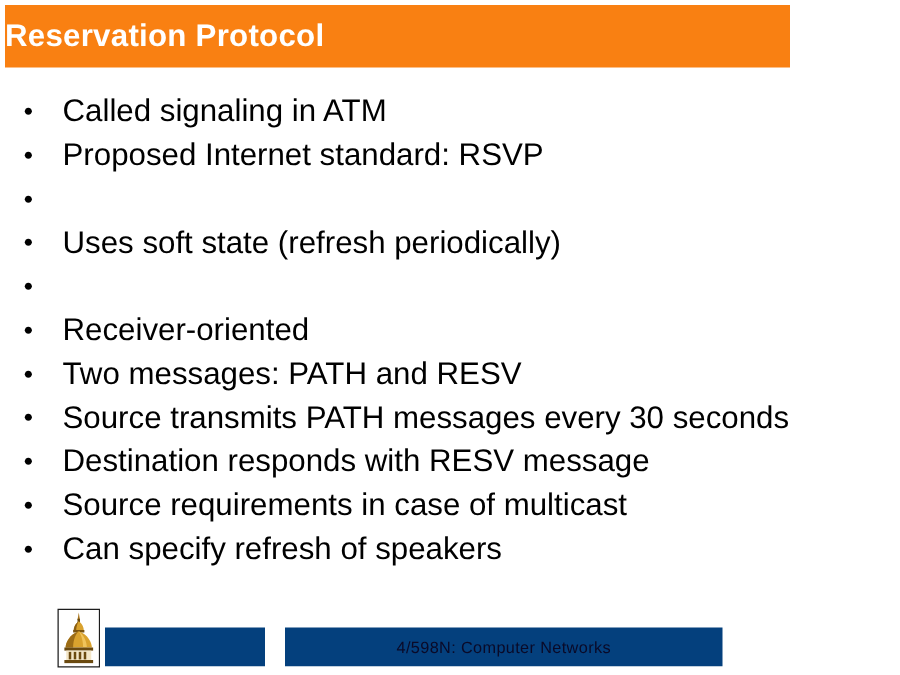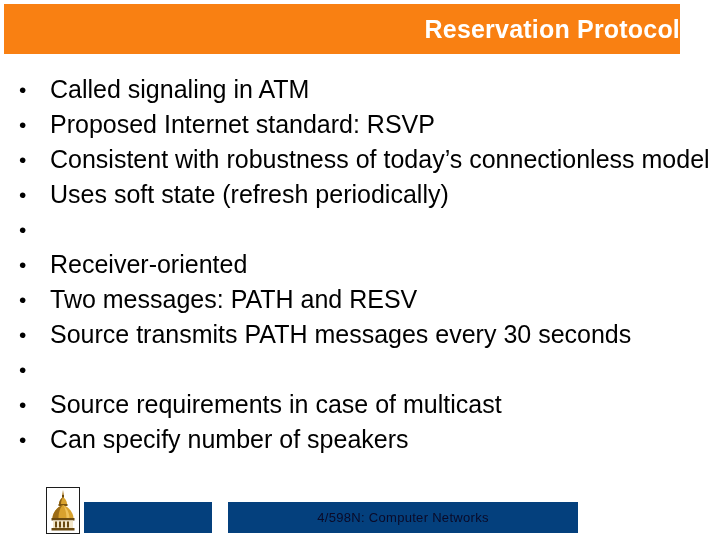--- a/index.html
+++ b/index.html
@@ -21,27 +21,27 @@
     width: 720px;
     height: 540px;
     background: #ffffff;
   }
 
   
   #title-banner {
     position: absolute;
     left: 4px;
     top: 4px;
-    width: 676px;
+    width: 628px;
     height: 50px;
     background: #f98012;
     box-sizing: border-box;
     display: flex;
     align-items: center;
-    justify-content: flex-end;
+    justify-content: flex-start;
   }
   #title-text {
     color: #ffffff;
     font-size: 25px;
     font-weight: bold;
     letter-spacing: 0.2px;
     line-height: 1;
     text-align: center;
     white-space: nowrap;
   }
@@ -145,21 +145,20 @@
       <span class="bullet-label">Called signaling in ATM</span>
     </li>
 
     <li class="bullet-row">
       <span class="bullet-marker">•</span>
       <span class="bullet-label">Proposed Internet standard: RSVP</span>
     </li>
 
     <li class="bullet-row">
       <span class="bullet-marker">•</span>
-      <span class="bullet-label">Consistent with robustness of today’s connectionless model</span>
     </li>
 
     <li class="bullet-row">
       <span class="bullet-marker">•</span>
       <span class="bullet-label">Uses soft state (refresh periodically)</span>
     </li>
 
     <li class="bullet-row">
       <span class="bullet-marker">•</span>
     </li>
@@ -174,30 +173,31 @@
       <span class="bullet-label">Two messages: PATH and RESV</span>
     </li>
 
     <li class="bullet-row">
       <span class="bullet-marker">•</span>
       <span class="bullet-label">Source transmits PATH messages every 30 seconds</span>
     </li>
 
     <li class="bullet-row">
       <span class="bullet-marker">•</span>
+      <span class="bullet-label">Destination responds with RESV message</span>
     </li>
 
     <li class="bullet-row">
       <span class="bullet-marker">•</span>
       <span class="bullet-label">Source requirements in case of multicast</span>
     </li>
 
     <li class="bullet-row">
       <span class="bullet-marker">•</span>
-      <span class="bullet-label">Can specify number of speakers</span>
+      <span class="bullet-label">Can specify refresh of speakers</span>
     </li>
 
   </ul>
 
   <div id="footer">
 
     <div id="footer-logo">
       <svg width="32" height="45" viewBox="0 0 32 45" xmlns="http://www.w3.org/2000/svg">
         <rect x="0" y="0" width="32" height="45" fill="#ffffff"></rect>
 

